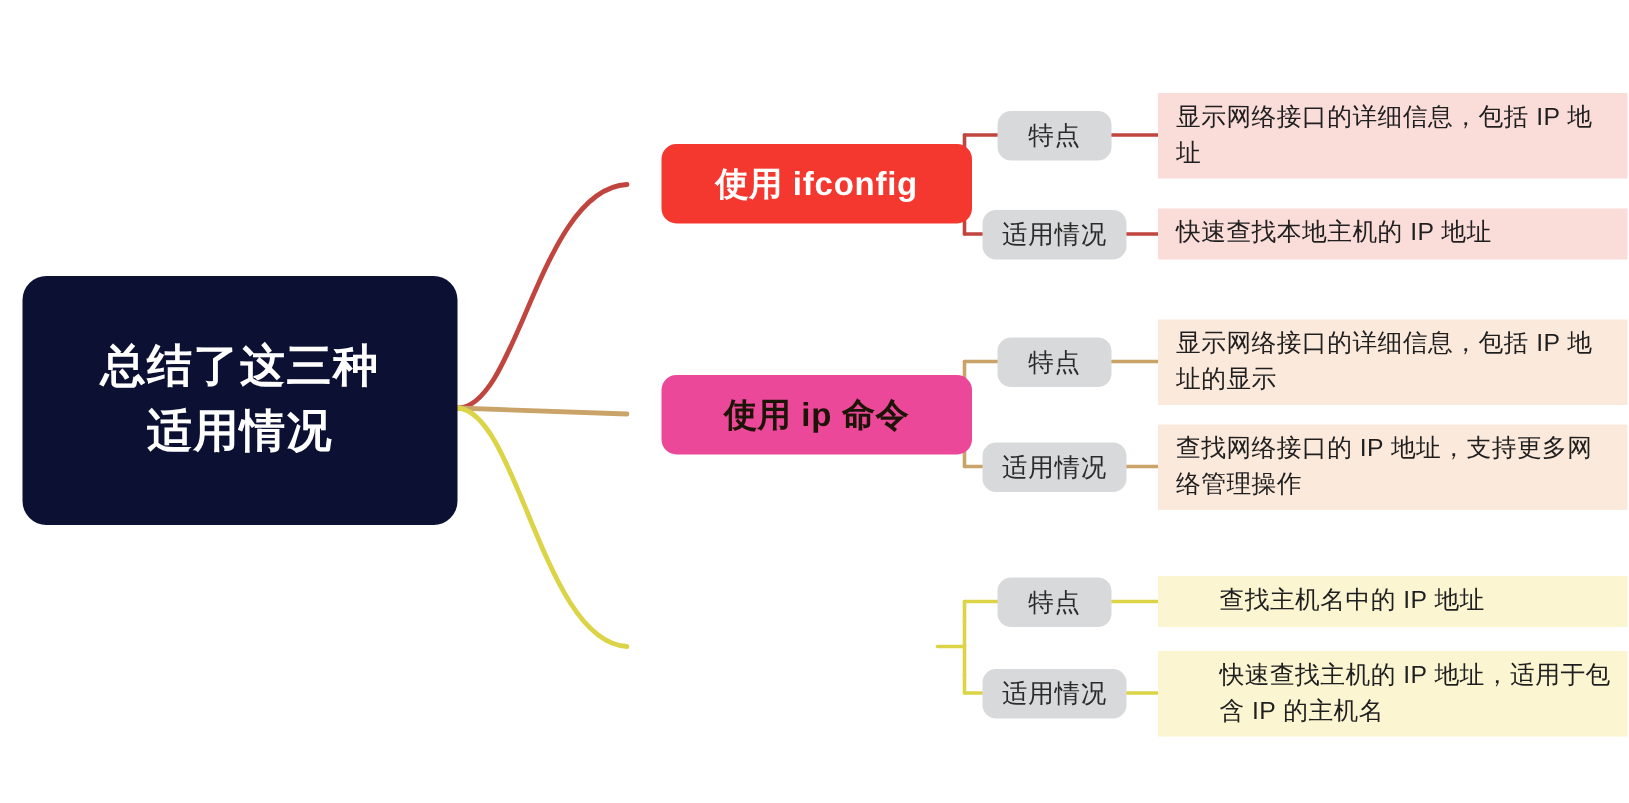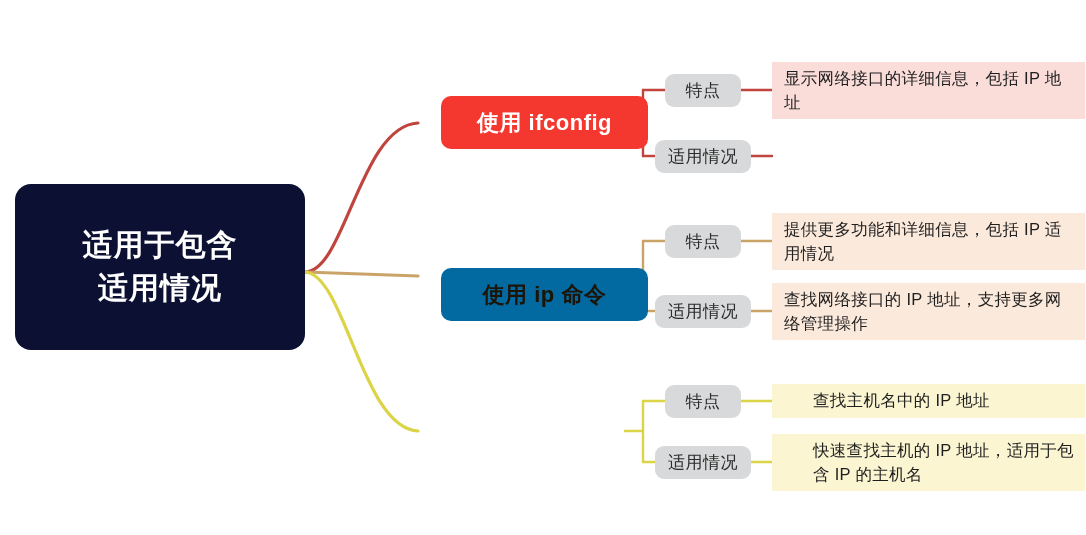--- a/index.html
+++ b/index.html
@@ -65,21 +65,21 @@
     margin-left: 23px;
   }
   .branch-node .branch-text {
     font-size: 22px;
     font-weight: bold;
     white-space: nowrap;
     letter-spacing: 0.5px;
   }
   #branch-0 { top: 96px;  background: #f4382f; }
   #branch-0 .branch-text { color: #ffffff; }
-  #branch-1 { top: 268px; background: #0369a1; }
+  #branch-1 { top: 250px; background: #ec4899; }
   #branch-1 .branch-text { color: #1d1408; }
   #branch-2 { top: 405px; background: #f4dd21; }
   #branch-2 .branch-text { color: #211c02; }
 
   
   .chip {
     position: absolute;
     background: #d8d9da;
     border-radius: 9px;
     display: flex;
@@ -160,46 +160,49 @@
       <path d="M 643 401 C 643 408, 643 409, 643 414" fill="none" stroke="#dcd447" stroke-width="2.4" stroke-linecap="round"></path>
       <path d="M 643 462 L 655 462" fill="none" stroke="#dcd447" stroke-width="2.4" stroke-linecap="round"></path>
       <path d="M 643 450 C 643 457, 643 458, 643 462" fill="none" stroke="#dcd447" stroke-width="2.4" stroke-linecap="round"></path>
       <path d="M 741 401 L 772 401" fill="none" stroke="#dcd447" stroke-width="2.4" stroke-linecap="round"></path>
       <path d="M 751 462 L 772 462" fill="none" stroke="#dcd447" stroke-width="2.4" stroke-linecap="round"></path>
     </g>
   </svg>
 
   <div class="root-node">
     <div class="root-text">
-      <div>适用于包含</div>
+      <div>总结了这三种</div>
       <div>适用情况</div>
     </div>
   </div>
 
   <div class="branch-node" id="branch-0">
     <span class="branch-text">使用 ifconfig</span>
   </div>
   <div class="chip narrow" style="top:74px">
     <span class="chip-text">特点</span>
   </div>
   <div class="content-box tone-red" style="top:62px; height:57px">
     <span class="content-text">显示网络接口的详细信息，包括 IP 地址</span>
   </div>
   <div class="chip wide" style="top:140px">
     <span class="chip-text">适用情况</span>
   </div>
+  <div class="content-box tone-red" style="top:139px; height:34px">
+    <span class="content-text">快速查找本地主机的 IP 地址</span>
+  </div>
 
   <div class="branch-node" id="branch-1">
     <span class="branch-text">使用 ip 命令</span>
   </div>
   <div class="chip narrow" style="top:225px">
     <span class="chip-text">特点</span>
   </div>
   <div class="content-box tone-orange" style="top:213px; height:57px">
-    <span class="content-text">提供更多功能和详细信息，包括 IP 适用情况</span>
+    <span class="content-text">显示网络接口的详细信息，包括 IP 地址的显示</span>
   </div>
   <div class="chip wide" style="top:295px">
     <span class="chip-text">适用情况</span>
   </div>
   <div class="content-box tone-orange" style="top:283px; height:57px">
     <span class="content-text">查找网络接口的 IP 地址，支持更多网络管理操作</span>
   </div>
 
   <div class="chip narrow" style="top:385px">
     <span class="chip-text">特点</span>

